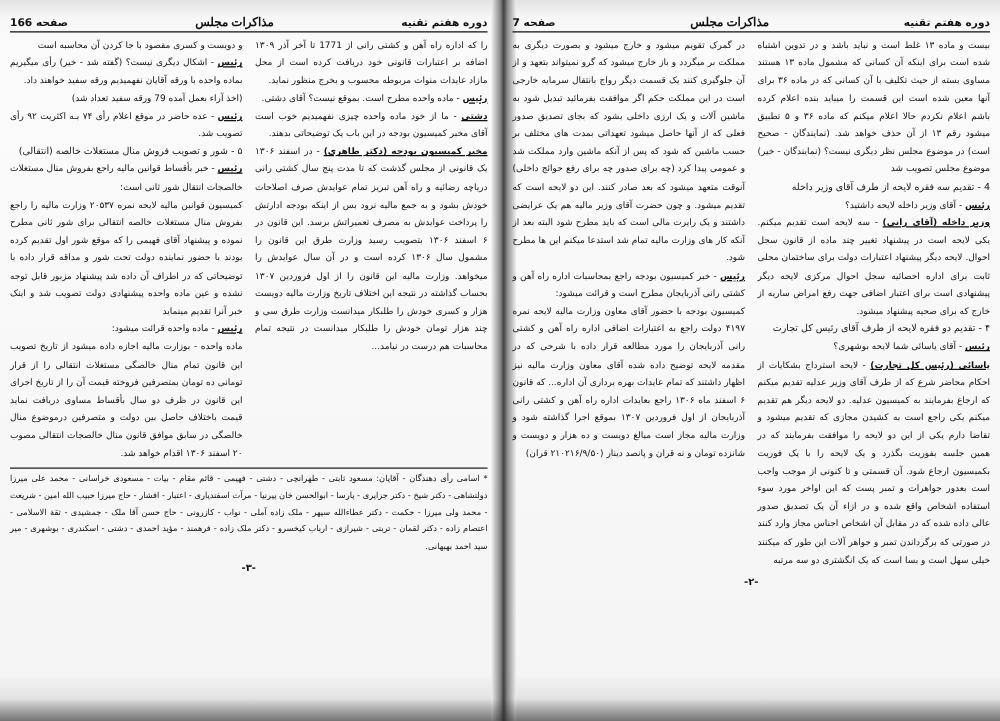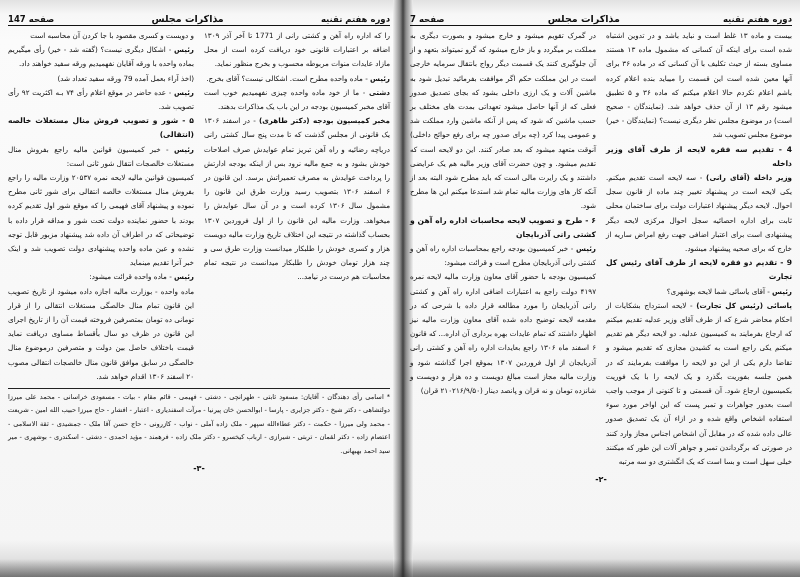--- a/index.html
+++ b/index.html
@@ -18,26 +18,26 @@
   .gutter {
     position: absolute; left: 393px; top: 0; width: 20px; height: 577px;
     background: linear-gradient(90deg, #f0f0f0 0%, #7a7a7a 35%, #222 50%, #7a7a7a 65%, #f0f0f0 100%);
     opacity: 0.85;
   }
   .running-head {
     display: flex; justify-content: space-between; align-items: flex-end;
     font-size: 8.5px; font-weight: bold; height: 14px;
     border-bottom: 1.5px solid #111; padding-bottom: 1px; margin-bottom: 3px;
   }
-  .running-head .center { font-size: 9.5px; }
+  .running-head .center { font-size: 9.5px; font-family: Liberation Serif, serif; }
   .columns { display: flex; gap: 10px; }
   .col { flex: 1; font-size: 7.2px; line-height: 14.2px; text-align: justify; }
   .col p { margin: 0; }
-  .col .speaker { font-weight: bold; }
-  .col .heading { font-weight: bold; font-size: 7.6px; }
+  .col .speaker { font-weight: bold; text-decoration: underline; }
+  .col .heading { font-weight: normal; font-size: 7.6px; }
   .footnote {
     margin-top: 4px; border-top: 1px solid #222; padding-top: 2px;
     font-size: 6.6px; line-height: 13.4px; text-align: justify;
   }
   .page-number {
     text-align: center; font-size: 8px; font-weight: bold; margin-top: 6px;
   }
   .scan-edge {
     position: absolute; left: 0; bottom: 0; width: 800px; height: 18px;
     background: linear-gradient(180deg, rgba(0,0,0,0) 0%, rgba(40,40,40,0.55) 100%);
@@ -45,36 +45,36 @@
 </style>
 </head>
 <body>
 
 <div class="spread">
 
   <div class="page left">
     <div class="running-head">
       <span>دوره هفتم تقنیه</span>
       <span class="center">مذاکرات مجلس</span>
-      <span>صفحه 147</span>
+      <span>صفحه 166</span>
     </div>
     <div class="columns">
       <div class="col">
         <p>را که اداره راه آهن و کشتی رانی از 1771 تا آخر آذر ۱۳۰۹ اضافه بر اعتبارات قانونی خود دریافت کرده است از محل مازاد عایدات منوات مربوطه محسوب و بخرج منظور نماید.</p>
-        <p><span class="speaker">رئیس</span> - <span>ماده واحده مطرح است. اشکالی نیست؟ آقای بخرج.</span></p>
-        <p><span class="speaker">دشتی</span> - <span>ما از خود ماده واحده چیزی نفهمیدیم خوب است آقای مخبر کمیسیون بودجه در این باب یک مذاکرات بدهند.</span></p>
+        <p><span class="speaker">رئیس</span> - <span>ماده واحده مطرح است. بموقع نیست؟ آقای دشتی.</span></p>
+        <p><span class="speaker">دشتی</span> - <span>ما از خود ماده واحده چیزی نفهمیدیم خوب است آقای مخبر کمیسیون بودجه در این باب یک توضیحاتی بدهند.</span></p>
         <p><span class="speaker">مخبر کمیسیون بودجه (دکتر طاهری)</span> - <span>در اسفند ۱۳۰۶ یک قانونی از مجلس گذشت که تا مدت پنج سال کشتی رانی دریاچه رضائیه و راه آهن تبریز تمام عوایدش صرف اصلاحات خودش بشود و به جمع مالیه نرود بس از اینکه بودجه ادارتش را پرداخت عوایدش به مصرف تعمیراتش برسد. این قانون در ۶ اسفند ۱۳۰۶ بتصویب رسید وزارت طرق این قانون را مشمول سال ۱۳۰۶ کرده است و در آن سال عوایدش را میخواهد. وزارت مالیه این قانون را از اول فروردین ۱۳۰۷ بحساب گذاشته در نتیجه این اختلاف تاریخ وزارت مالیه دویست هزار و کسری خودش را طلبکار میدانست وزارت طرق سی و چند هزار تومان خودش را طلبکار میدانست در نتیجه تمام محاسبات هم درست در نیامد...</span></p>
       </div>
       <div class="col">
         <p>و دویست و کسری مقصود با جا کردن آن محاسبه است</p>
         <p><span class="speaker">رئیس</span> - <span>اشکال دیگری نیست؟ (گفته شد - خیر) رأی میگیریم بماده واحده با ورقه آقایان نفهمیدیم ورقه سفید خواهند داد.</span></p>
         <p>(اخذ آراء بعمل آمده 79 ورقه سفید تعداد شد)</p>
         <p><span class="speaker">رئیس</span> - <span>عده حاضر در موقع اعلام رأی ۷۴ بـه اکثریت ۹۲ رأی تصویب شد.</span></p>
         <p class="heading">۵ - شور و تصویب فروش منال مستغلات خالصه (انتقالی)</p>
-        <p><span class="speaker">رئیس</span> - <span>خبر کمیسیون قوانین مالیه راجع بفروش منال مستغلات خالصجات انتقال شور ثانی است:</span></p>
+        <p><span class="speaker">رئیس</span> - <span>خبر بأقساط قوانین مالیه راجع بفروش منال مستغلات خالصجات انتقال شور ثانی است:</span></p>
         <p>کمیسیون قوانین مالیه لایحه نمره ۲۰۵۳۷ وزارت مالیه را راجع بفروش منال مستغلات خالصه انتقالی برای شور ثانی مطرح نموده و پیشنهاد آقای فهیمی را که موقع شور اول تقدیم کرده بودند با حضور نماینده دولت تحت شور و مداقه قرار داده با توضیحاتی که در اطراف آن داده شد پیشنهاد مزبور قابل توجه نشده و عین ماده واحده پیشنهادی دولت تصویب شد و اینک خبر آنرا تقدیم مینماید</p>
         <p><span class="speaker">رئیس</span> - <span>ماده واحده قرائت میشود:</span></p>
         <p>ماده واحده - بوزارت مالیه اجازه داده میشود از تاریخ تصویب این قانون تمام منال خالصگی مستغلات انتقالی را از قرار تومانی ده تومان بمتصرفین فروخته قیمت آن را از تاریخ اجرای این قانون در ظرف دو سال بأقساط مساوی دریافت نماید قیمت باختلاف حاصل بین دولت و متصرفین درموضوع منال خالصگی در سابق موافق قانون منال خالصجات انتقالی مصوب ۲۰ اسفند ۱۳۰۶ اقدام خواهد شد.</p>
       </div>
     </div>
     <div class="footnote">* اسامی رأی دهندگان - آقایان: مسعود ثابتی - طهرانچی - دشتی - فهیمی - قائم مقام - بیات - مسعودی خراسانی - محمد علی میرزا دولتشاهی - دکتر شیخ - دکتر جزایری - پارسا - ابوالحسن خان پیرنیا - مرآت اسفندیاری - اعتبار - افشار - حاج میرزا حبیب الله امین - شریعت - محمد ولی میرزا - حکمت - دکتر عطاءالله سپهر - ملک زاده آملی - نواب - کازرونی - حاج حسن آقا ملک - جمشیدی - ثقة الاسلامی - اعتصام زاده - دکتر لقمان - تربتی - شیرازی - ارباب کیخسرو - دکتر ملک زاده - فرهمند - مؤید احمدی - دشتی - اسکندری - بوشهری - میر سید احمد بهبهانی.</div>
     <div class="page-number">-۳-</div>
   </div>
 
   <div class="gutter"></div>
@@ -82,28 +82,28 @@
   <div class="page right">
     <div class="running-head">
       <span>دوره هفتم تقنیه</span>
       <span class="center">مذاکرات مجلس</span>
       <span>صفحه 7</span>
     </div>
     <div class="columns">
       <div class="col">
         <p>بیست و ماده ۱۳ غلط است و نباید باشد و در تدوین اشتباه شده است برای اینکه آن کسانی که مشمول ماده ۱۳ هستند مساوی بسته از حیث تکلیف با آن کسانی که در ماده ۳۶ برای آنها معین شده است این قسمت را میباید بنده اعلام کرده باشم اعلام نکردم حالا اعلام میکنم که ماده ۳۶ و ۵ تطبیق میشود رقم ۱۳ از آن حذف خواهد شد. (نمایندگان - صحیح است) در موضوع مجلس نظر دیگری نیست؟ (نمایندگان - خیر) موضوع مجلس تصویب شد</p>
         <p class="heading">4 - تقدیم سه فقره لایحه از طرف آقای وزیر داخله</p>
+        <p><span class="speaker">رئیس</span> - <span>آقای وزیر داخله لایحه داشتید؟</span></p>
         <p><span class="speaker">وزیر داخله (آقای رانی)</span> - <span>سه لایحه است تقدیم میکنم. یکی لایحه است در پیشنهاد تغییر چند ماده از قانون سجل احوال. لایحه دیگر پیشنهاد اعتبارات دولت برای ساختمان محلی ثابت برای اداره احصائیه سجل احوال مرکزی لایحه دیگر پیشنهادی است برای اعتبار اضافی جهت رفع امراض ساریه از خارج که برای صحیه پیشنهاد میشود.</span></p>
-        <p class="heading">9 - تقدیم دو فقره لایحه از طرف آقای رئیس کل تجارت</p>
+        <p class="heading">۴ - تقدیم دو فقره لایحه از طرف آقای رئیس کل تجارت</p>
         <p><span class="speaker">رئیس</span> - <span>آقای یاسائی شما لایحه بوشهری؟</span></p>
         <p><span class="speaker">یاسائی (رئیس کل تجارت)</span> - <span>لایحه استرداج بشکایات از احکام محاضر شرع که از طرف آقای وزیر عدلیه تقدیم میکنم که ارجاع بفرمایند به کمیسیون عدلیه. دو لایحه دیگر هم تقدیم میکنم یکی راجع است به کشیدن مجازی که تقدیم میشود و تقاضا دارم یکی از این دو لایحه را موافقت بفرمایند که در همین جلسه بفوریت بگذرد و یک لایحه را با یک فوریت بکمیسیون ارجاع شود. آن قسمتی و تا کنونی از موجب واجب است بعدور جواهرات و تمبر پست که این اواخر مورد سوء استفاده اشخاص واقع شده و در ازاء آن یک تصدیق صدور عالی داده شده که در مقابل آن اشخاص اجناس مجاز وارد کنند در صورتی که برگرداندن تمبر و جواهر آلات این طور که میکنند خیلی سهل است و بسا است که یک انگشتری دو سه مرتبه</span></p>
       </div>
       <div class="col">
         <p>در گمرک تقویم میشود و خارج میشود و بصورت دیگری به مملکت بر میگردد و باز خارج میشود که گرو نمیتواند بتعهد و از آن جلوگیری کنند یک قسمت دیگر رواج بانتقال سرمایه خارجی است در این مملکت حکم اگر موافقت بفرمائید تبدیل شود به ماشین آلات و یک ارزی داخلی بشود که بجای تصدیق صدور فعلی که از آنها حاصل میشود تعهداتی بمدت های مختلف بر حسب ماشین که شود که پس از آنکه ماشین وارد مملکت شد و عمومی پیدا کرد (چه برای صدور چه برای رفع حوائج داخلی) آنوقت متعهد میشود که بعد صادر کنند. این دو لایحه است که تقدیم میشود. و چون حضرت آقای وزیر مالیه هم یک عرایضی داشتند و یک رایرت مالی است که باید مطرح شود البته بعد از آنکه کار های وزارت مالیه تمام شد استدعا میکنم این ها مطرح شود.</p>
-        <p class="heading">۶ - طرح و تصویب لایحه محاسبات اداره راه آهن و کشتی رانی آذربایجان</p>
         <p><span class="speaker">رئیس</span> - <span>خبر کمیسیون بودجه راجع بمحاسبات اداره راه آهن و کشتی رانی آذربایجان مطرح است و قرائت میشود:</span></p>
         <p>کمیسیون بودجه با حضور آقای معاون وزارت مالیه لایحه نمره ۴۱۹۷ دولت راجع به اعتبارات اضافی اداره راه آهن و کشتی رانی آذربایجان را مورد مطالعه قرار داده با شرحی که در مقدمه لایحه توضیح داده شده آقای معاون وزارت مالیه نیز اظهار داشتند که تمام عایدات بهره برداری آن اداره... که قانون ۶ اسفند ماه ۱۳۰۶ راجع بعایدات اداره راه آهن و کشتی رانی آذربایجان از اول فروردین ۱۳۰۷ بموقع اجرا گذاشته شود و وزارت مالیه مجاز است مبالغ دویست و ده هزار و دویست و شانزده تومان و نه قران و پانصد دینار (۲۱۰۲۱۶/۹/۵۰ قران)</p>
       </div>
     </div>
     <div class="page-number">-۲-</div>
   </div>
 
   <div class="scan-edge"></div>
 </div>
 

